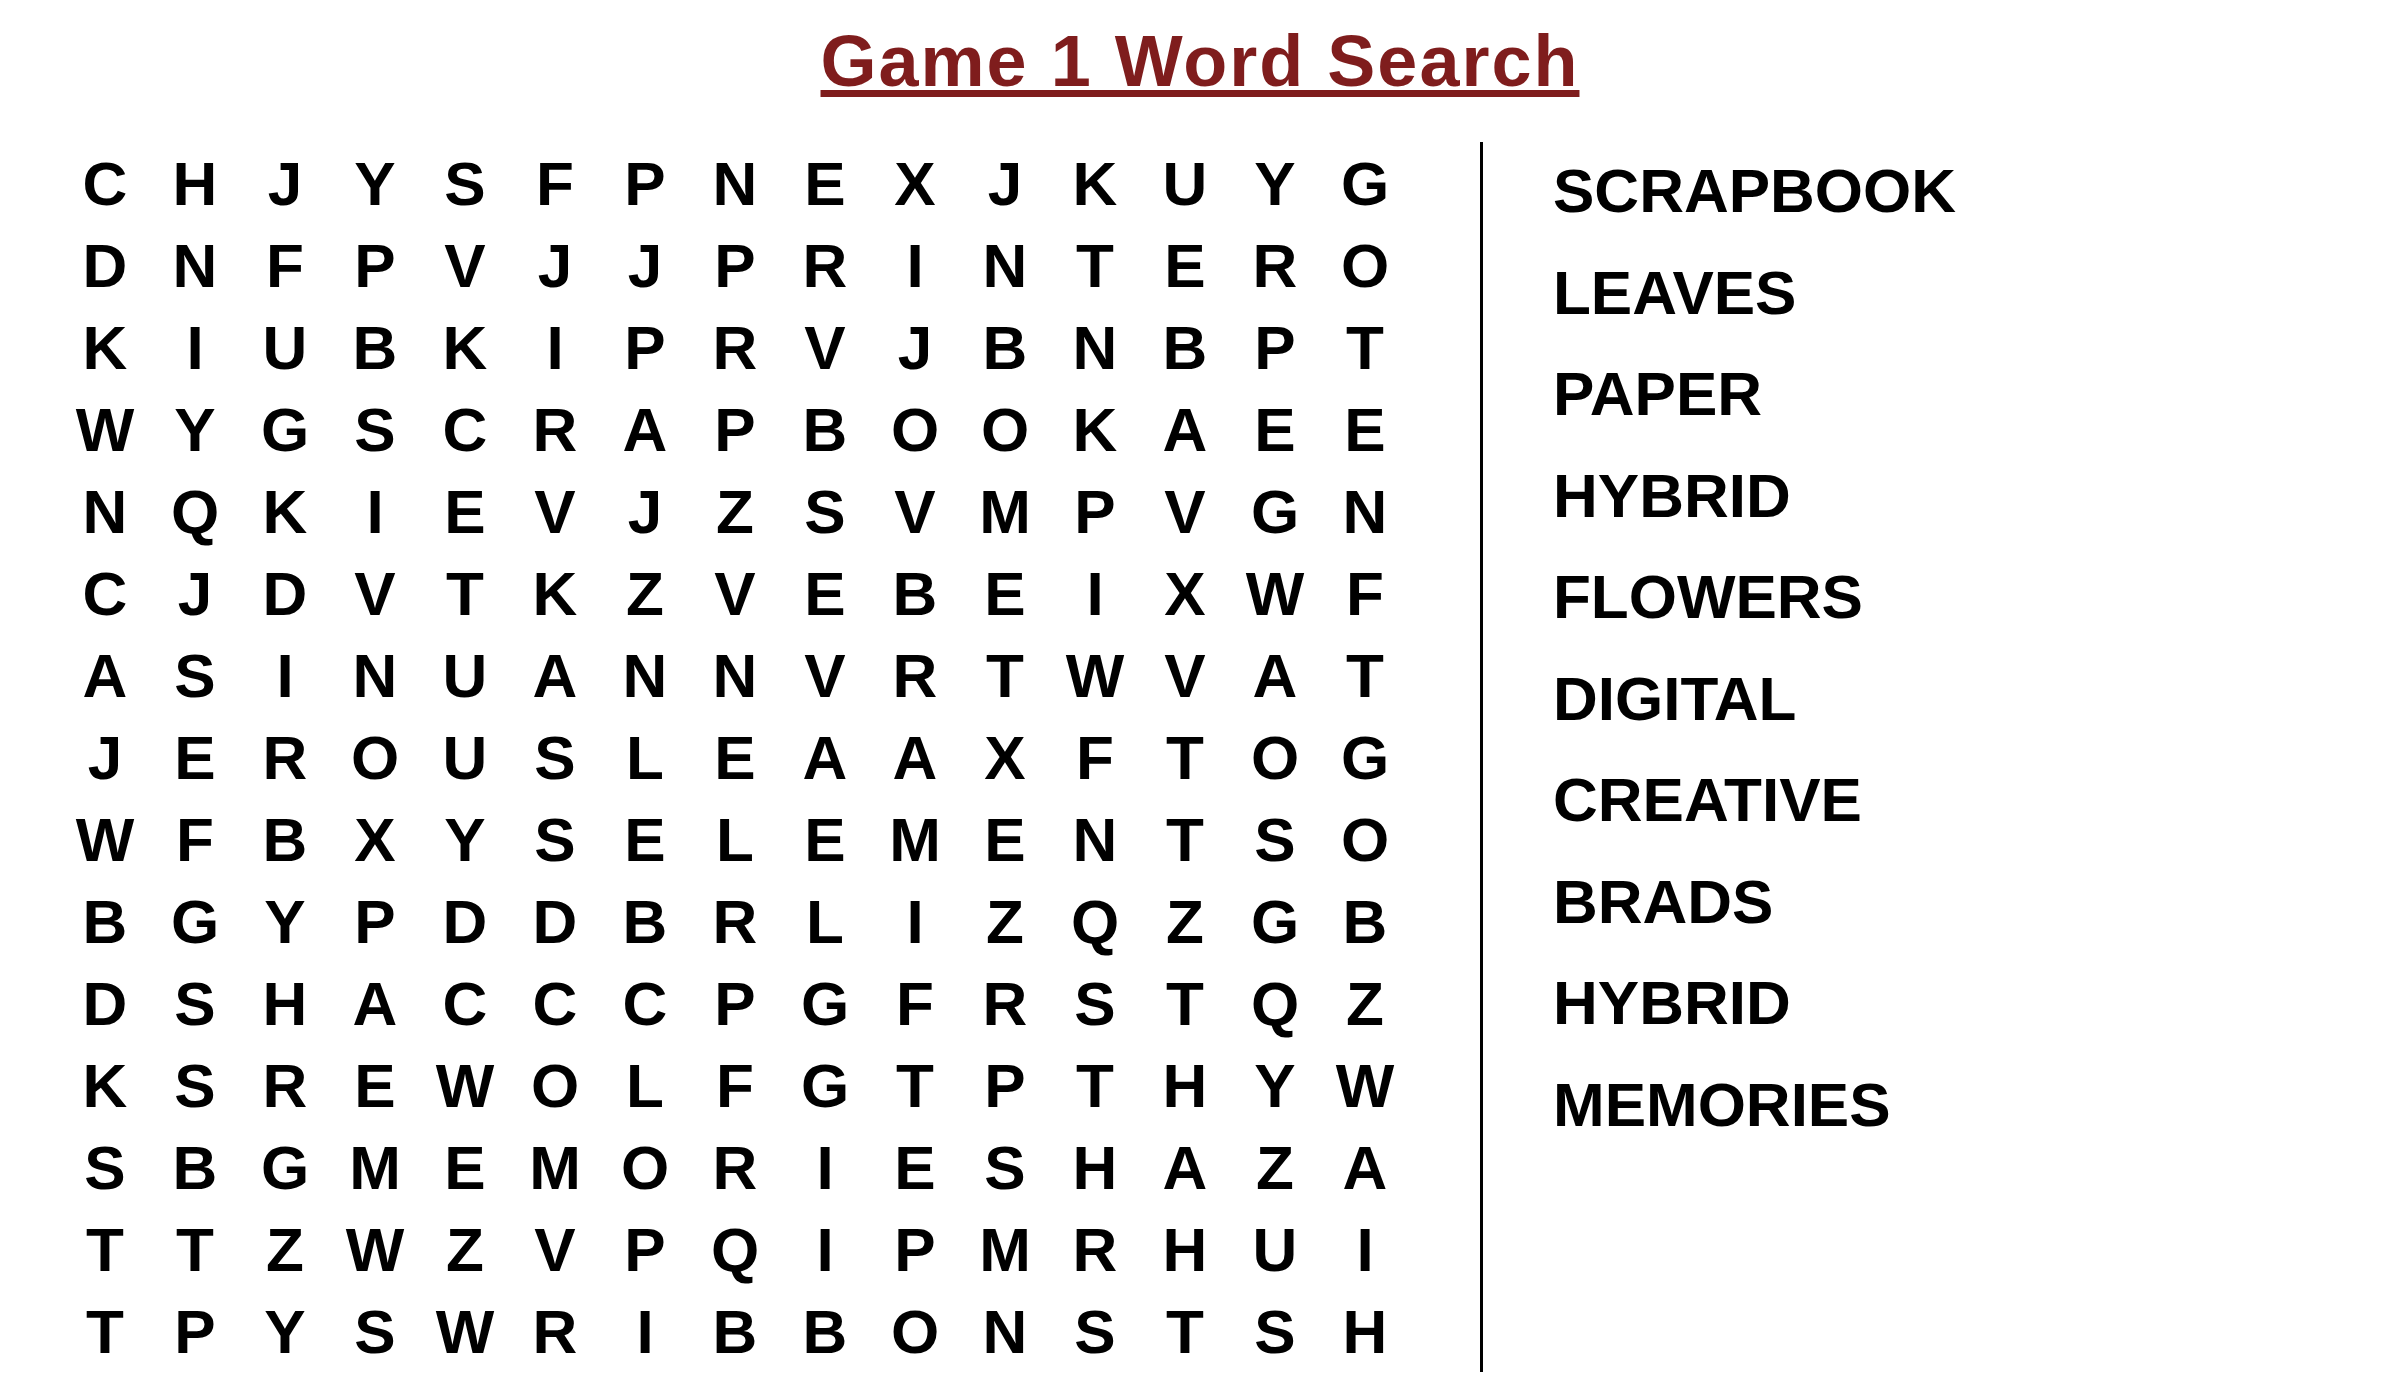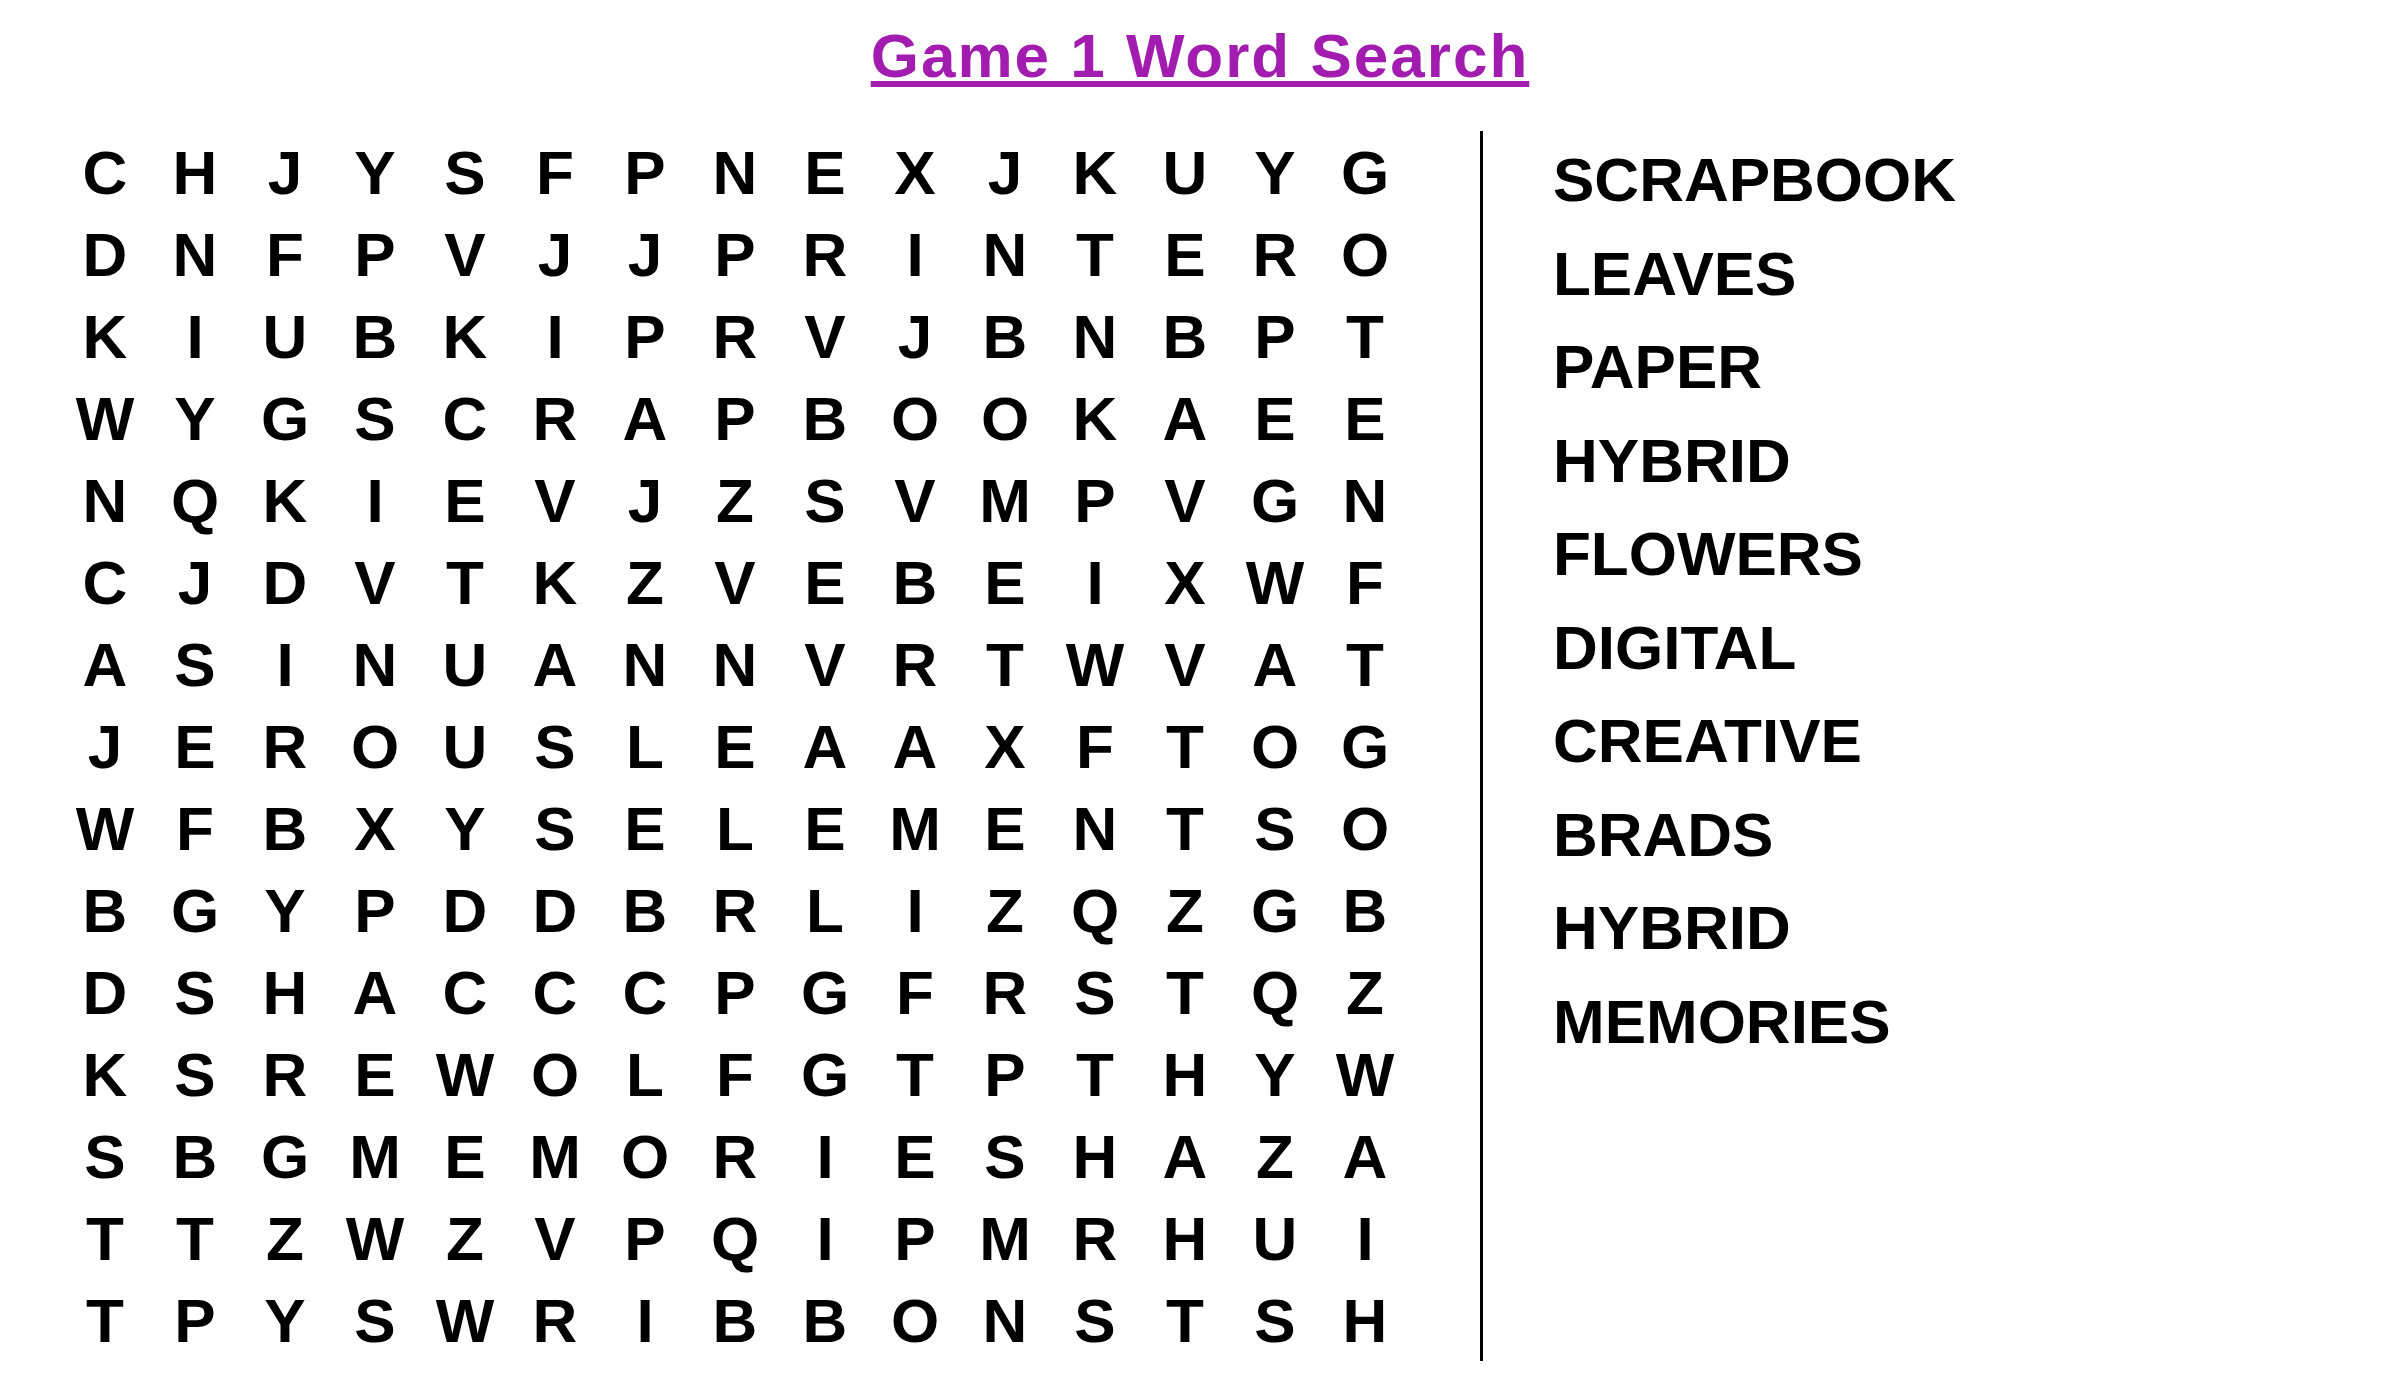--- a/index.html
+++ b/index.html
@@ -7,27 +7,27 @@
       background: #ffffff;
       font-family: Arial, Helvetica, sans-serif;
       width: 2400px;
       min-height: 1381px;
       display: flex;
       flex-direction: column;
       align-items: center;
       padding: 20px 60px 40px 60px;
     }
     #title {
-      font-size: 62px;
+      font-size: 72px;
       font-weight: 900;
       text-decoration: underline;
       text-align: center;
       margin-bottom: 40px;
       letter-spacing: 2px;
-      color: #a21caf;
+      color: #7f1d1d;
     }
     #main-content {
       display: flex;
       flex-direction: row;
       align-items: flex-start;
       width: 100%;
       gap: 0;
     }
     #grid-section {
       flex: 0 0 auto;
@@ -55,21 +55,21 @@
       margin: 0 30px;
       min-height: 1200px;
     }
     #words-section {
       flex: 1;
       display: flex;
       flex-direction: column;
       justify-content: flex-start;
       padding-left: 40px;
       padding-top: 10px;
-      gap: 8px;
+      gap: 16px;
     }
     .word-item {
       font-size: 62px;
       font-weight: 700;
       color: #000;
       font-family: Arial, Helvetica, sans-serif;
       line-height: 1.25;
       margin-bottom: 8px;
     }
   </style>

